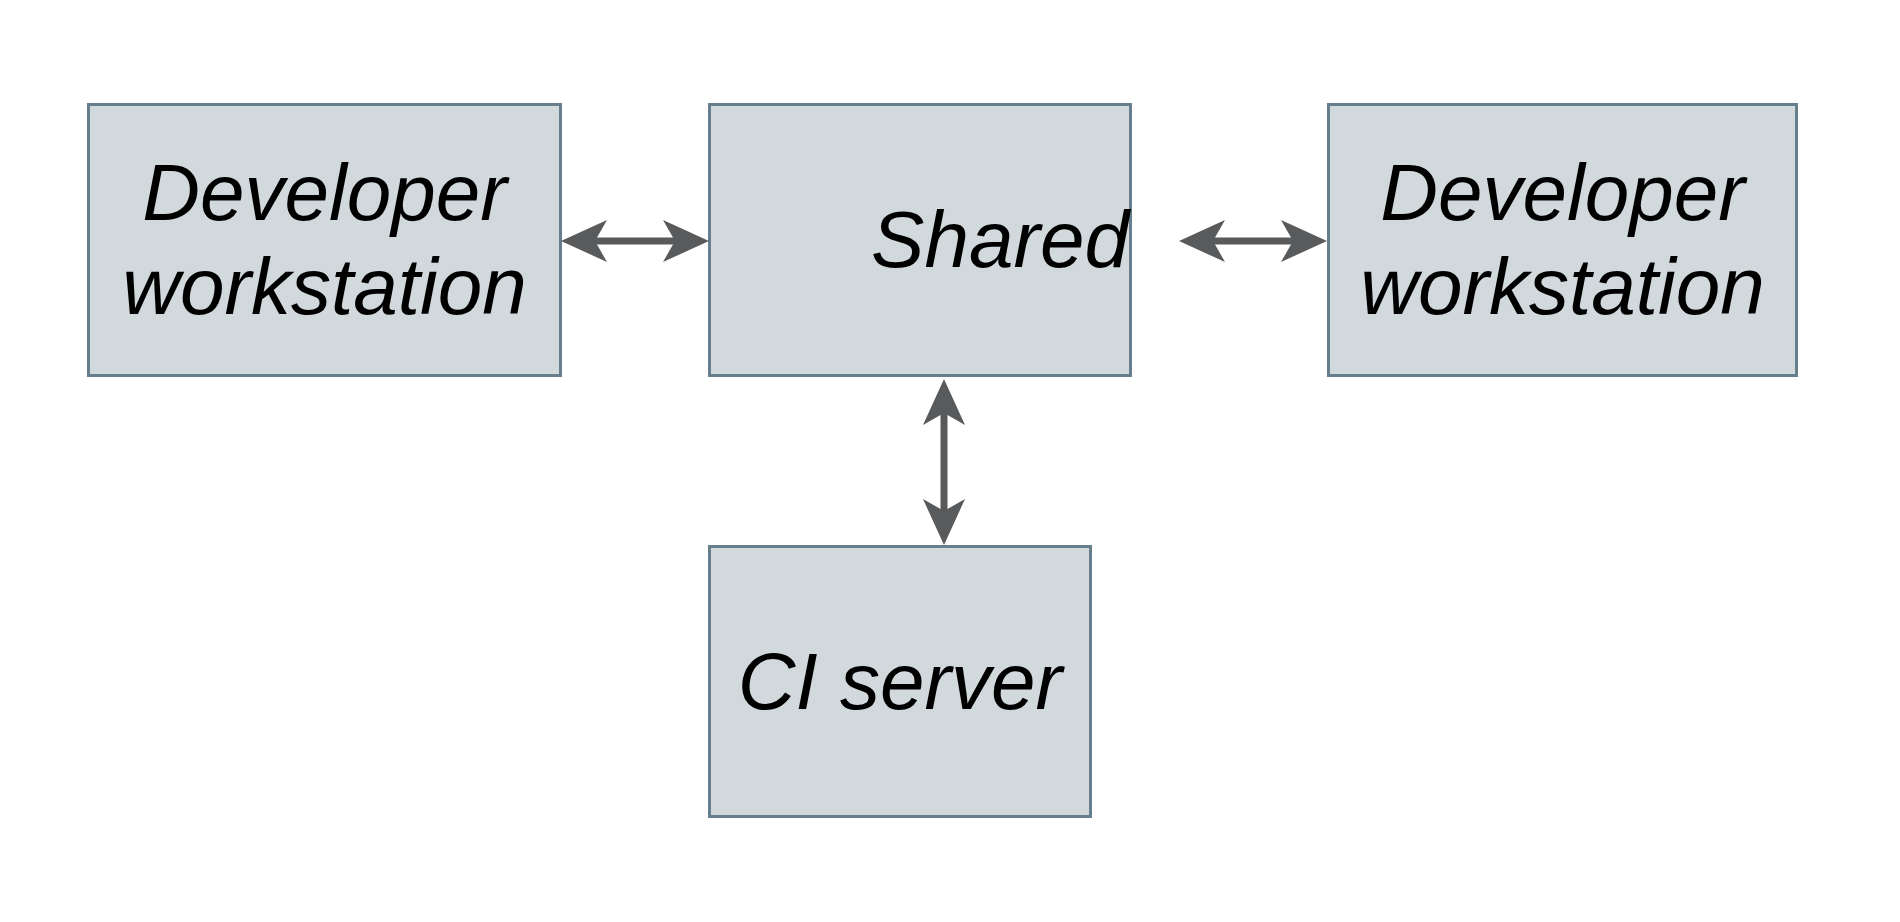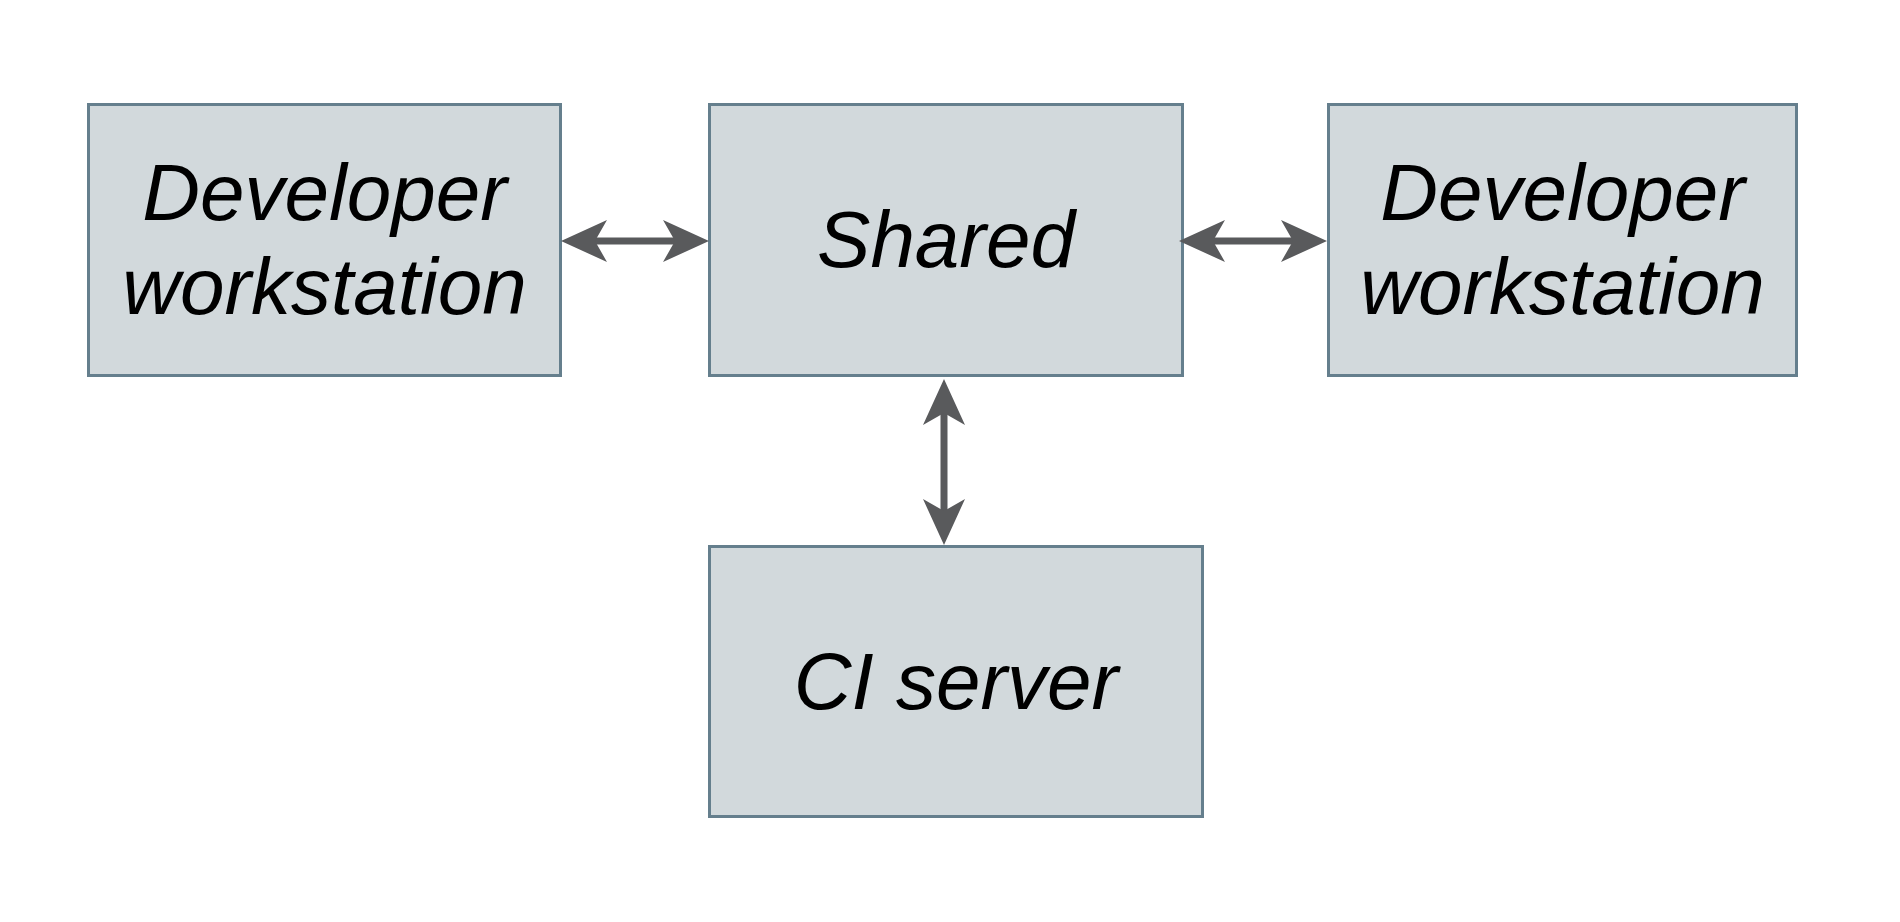--- a/index.html
+++ b/index.html
@@ -34,23 +34,23 @@
     font-size: 80px;
     line-height: 94px;
     letter-spacing: 0px;
   }
   .node-label .line { display: block; }
   .arrow-svg { position: absolute; display: block; }
   .arrow-shape { fill: var(--arrow); stroke: none; }
 
   
   #node-dev-left   { left: 87px;   top: 103px; width: 475px; height: 274px; }
-  #node-cache      { left: 708px;  top: 103px; width: 476px; height: 274px; }
+  #node-cache      { left: 708px;  top: 103px; width: 424px; height: 274px; justify-content: flex-end; }
   #node-dev-right  { left: 1327px; top: 103px; width: 471px; height: 274px; }
-  #node-ci         { left: 708px;  top: 545px; width: 496px; height: 273px; }
+  #node-ci         { left: 708px;  top: 545px; width: 384px; height: 273px; }
 
   
   #arrow-left     { left: 560px;  top: 217px; }
   #arrow-right    { left: 1178px; top: 217px; }
   #arrow-vertical { left: 920px;  top: 378px; }
 </style>
 </head>
 <body>
 
 <div class="canvas">

